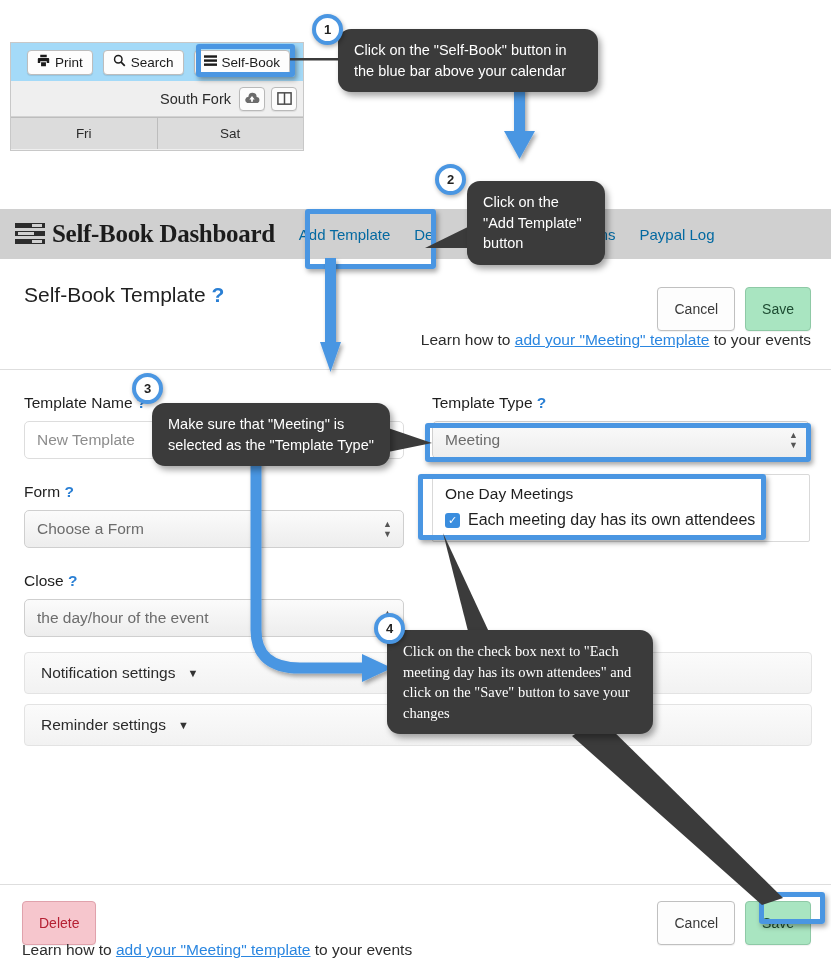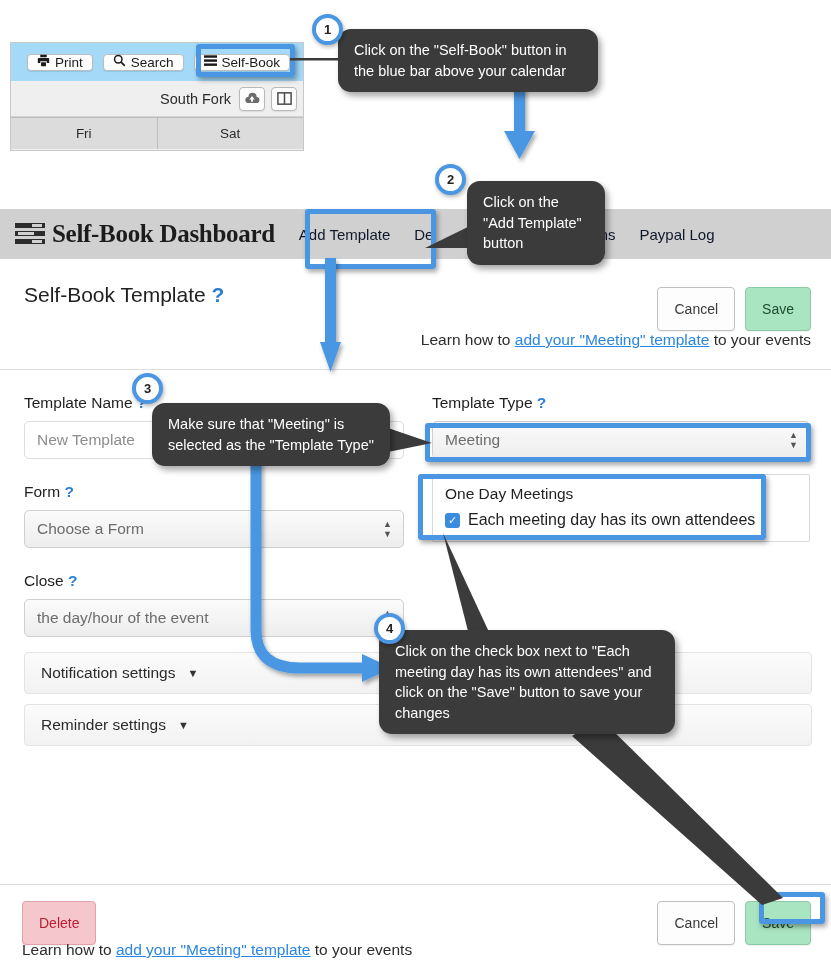--- a/index.html
+++ b/index.html
@@ -19,21 +19,21 @@
     width: 294px; height: 109px;
     border: 1px solid #c8c8c8;
     background: #efefef;
   }
   .cal-bluebar {
     height: 38px; background: #a4daf8;
     display: flex; align-items: center; padding-left: 16px; gap: 10px;
   }
   .cal-btn {
     background: #fdfdfd; border: 1px solid #bdbdbd; border-radius: 4px;
-    height: 17px; padding: 0 9px;
+    height: 25px; padding: 0 9px;
     display: inline-flex; align-items: center; gap: 5px;
     font-size: 13.5px; color: #1b1b1b;
     box-shadow: 0 1px 1px rgba(0,0,0,.10);
     white-space: nowrap;
   }
   .cal-btn .gl { font-size: 12.5px; line-height: 1; }
   .cal-row2 {
     height: 36px; background: #efefef;
     display: flex; align-items: center; justify-content: flex-end;
     padding-right: 6px; gap: 6px;
@@ -71,21 +71,21 @@
   }
   .logo-glyph i:nth-child(1){ top:1px; }
   .logo-glyph i:nth-child(2){ top:9px; }
   .logo-glyph i:nth-child(3){ top:17px; }
   .logo-glyph i b { position:absolute; right:3px; top:1px; width:10px; height:3px; background:#d0d0d0; display:block;}
   .logo-glyph i:nth-child(2) b { left:3px; right:auto; width: 16px;}
   .dash-title {
     font-size: 25px; font-weight: bold; color: #1c1c1c; letter-spacing: -0.3px;
   }
   .nav-items { display:flex; align-items:center; gap: 0; margin-left: 12px; }
-  .nav-item { font-size: 15px; color:#0f172a; padding: 0 12px; white-space: nowrap; }
+  .nav-item { font-size: 15px; color:#0369a1; padding: 0 12px; white-space: nowrap; }
 
   
   .panel { position:absolute; left:0; top:259px; width:831px; }
   .panel-head { position: relative; height: 110px; }
   .page-title {
     position:absolute; left: 24px; top: 24px;
     font-size: 21px; color: #1f1f1f;
   }
   .qmark { color:#2a7fd4; font-weight:bold; }
   .btn {
@@ -408,14 +408,14 @@
 
 <div class="bubble" style="left:338px; top:29px; width:260px;">Click on the "Self-Book" button in the blue bar above your calendar</div>
 <div class="badge" style="left:312px; top:14px;">1</div>
 
 <div class="bubble" style="left:467px; top:181px; width:138px;">Click on the "Add Template" button</div>
 <div class="badge" style="left:435px; top:164px;">2</div>
 
 <div class="bubble" style="left:152px; top:403px; width:238px;">Make sure that "Meeting" is selected as the "Template Type"</div>
 <div class="badge" style="left:132px; top:373px;">3</div>
 
-<div class="bubble" style="left:379px; top:630px; width:296px;">Click on the check box next to "Each meeting day has its own attendees" and click on the "Save" button to save your changes</div>
+<div class="bubble" style="left:387px; top:630px; width:266px;font-family:Liberation Serif, serif;">Click on the check box next to "Each meeting day has its own attendees" and click on the "Save" button to save your changes</div>
 <div class="badge" style="left:374px; top:613px;">4</div>
 
 </body></html>

